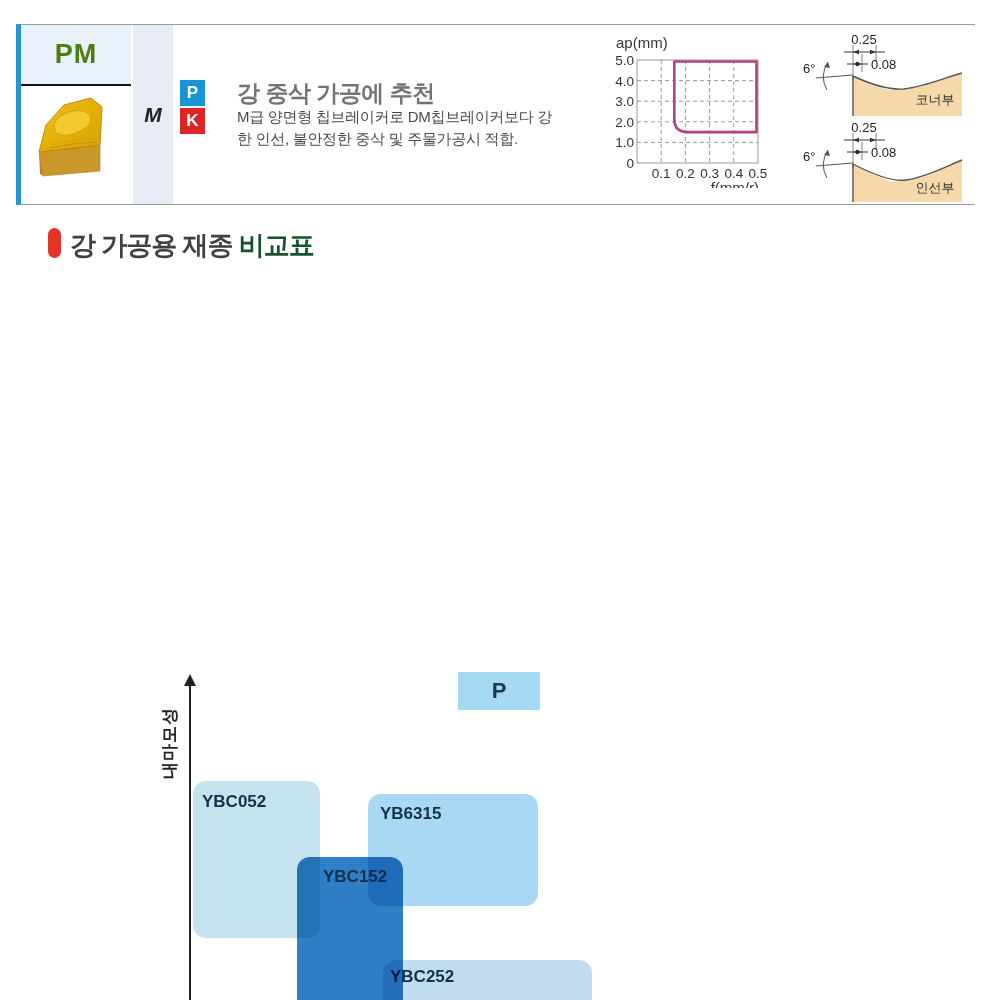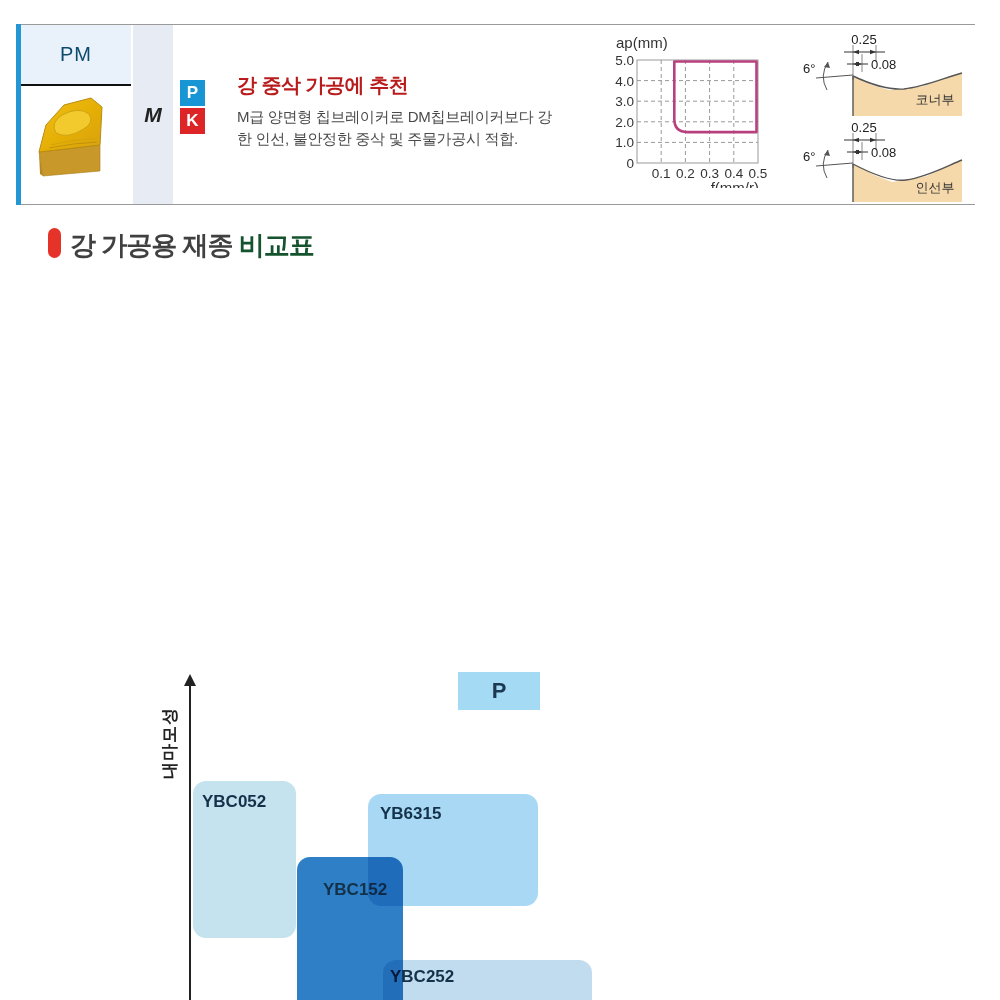--- a/index.html
+++ b/index.html
@@ -5,31 +5,31 @@
   html,body{margin:0;padding:0;background:#fff;}
   #page{position:relative;width:1000px;height:1000px;background:#fff;overflow:hidden;
         font-family:"Liberation Sans","DejaVu Sans",sans-serif;color:#222;}
 
   
   .hline{position:absolute;left:18px;width:957px;height:1px;background:#9a9a9a;}
   #hline-top{top:24px;} #hline-bottom{top:204px;}
   #left-bar{position:absolute;left:16px;top:24px;width:5px;height:181px;background:#2596d4;}
   #pm-cell{position:absolute;left:21px;top:25px;width:110px;height:59px;background:#e9f1fa;
            border-bottom:2px solid #111;display:flex;align-items:center;justify-content:center;}
-  #pm-cell span{font-size:20px;font-weight:normal;color:#0c4a6e;letter-spacing:1px;}
+  #pm-cell span{font-size:27px;font-weight:bold;color:#4d7c0f;letter-spacing:1px;}
   #insert-cell{position:absolute;left:21px;top:86px;width:110px;height:118px;background:#fff;
                display:flex;align-items:center;justify-content:center;}
   #m-col{position:absolute;left:133px;top:25px;width:40px;height:179px;background:#e7ebf4;
          display:flex;align-items:center;justify-content:center;}
   #m-col span{font-size:21px;font-weight:bold;font-style:italic;color:#222;}
   .badge{position:absolute;left:180px;width:25px;height:26px;display:flex;align-items:center;
          justify-content:center;color:#fff;font-weight:bold;font-size:17px;}
   #p-badge{top:80px;background:#1795d5;}
   #k-badge{top:108px;background:#dd2426;}
-  #rec-title{position:absolute;left:237px;top:72px;font-size:20px;font-weight:bold;color:#b91c1c;
+  #rec-title{position:absolute;left:237px;top:78px;font-size:23px;font-weight:bold;color:#737373;
              letter-spacing:-0.5px;}
   .desc-line{position:absolute;left:237px;font-size:15px;color:#4a4a4a;letter-spacing:-0.3px;}
   #desc1{top:108px;} #desc2{top:130px;}
 
   
   #ap-chart{position:absolute;left:612px;top:33px;width:160px;height:155px;}
 
   
   .prep{position:absolute;left:792px;width:178px;height:84px;}
   #prep-corner{top:32px;} #prep-edge{top:118px;}
@@ -171,28 +171,28 @@
   <div id="bullet"></div>
   <div id="section-title">
     <span class="red">강 가공용 재종</span><span class="dark"> 비교표</span>
   </div>
 
   <div id="grade-chart">
     <div id="p-tag">
       <span>P</span>
     </div>
     <div id="grade-boxes">
-        <div class="gbox" style="left: 193px; top: 451px; width: 103px; height: 157px; background: rgb(197, 226, 239);">
+        <div class="gbox" style="left: 193px; top: 451px; width: 127px; height: 157px; background: rgb(197, 226, 239);">
           <span style="left: 9px; top: 11px;">YBC052</span>
         </div>
         <div class="gbox" style="left: 368px; top: 464px; width: 170px; height: 112px; background: rgb(168, 216, 243);">
           <span style="left: 12px; top: 10px;">YB6315</span>
         </div>
         <div class="gbox" style="left: 297px; top: 527px; width: 106px; height: 200px; background: rgb(46, 127, 197);">
-          <span style="left: 26px; top: 10px; margin-top: 13px;">YBC152</span>
+          <span style="left: 26px; top: 10px;">YBC152</span>
         </div>
         <div class="gbox" style="left: 383px; top: 630px; width: 209px; height: 150px; background: rgb(194, 220, 239);">
           <span style="left: 7px; top: 7px;">YBC252</span>
         </div>
       </div>
     <div id="y-axis"></div>
     <div id="y-arrow"></div>
 
     <div id="ylabel">내마모성</div>
 

